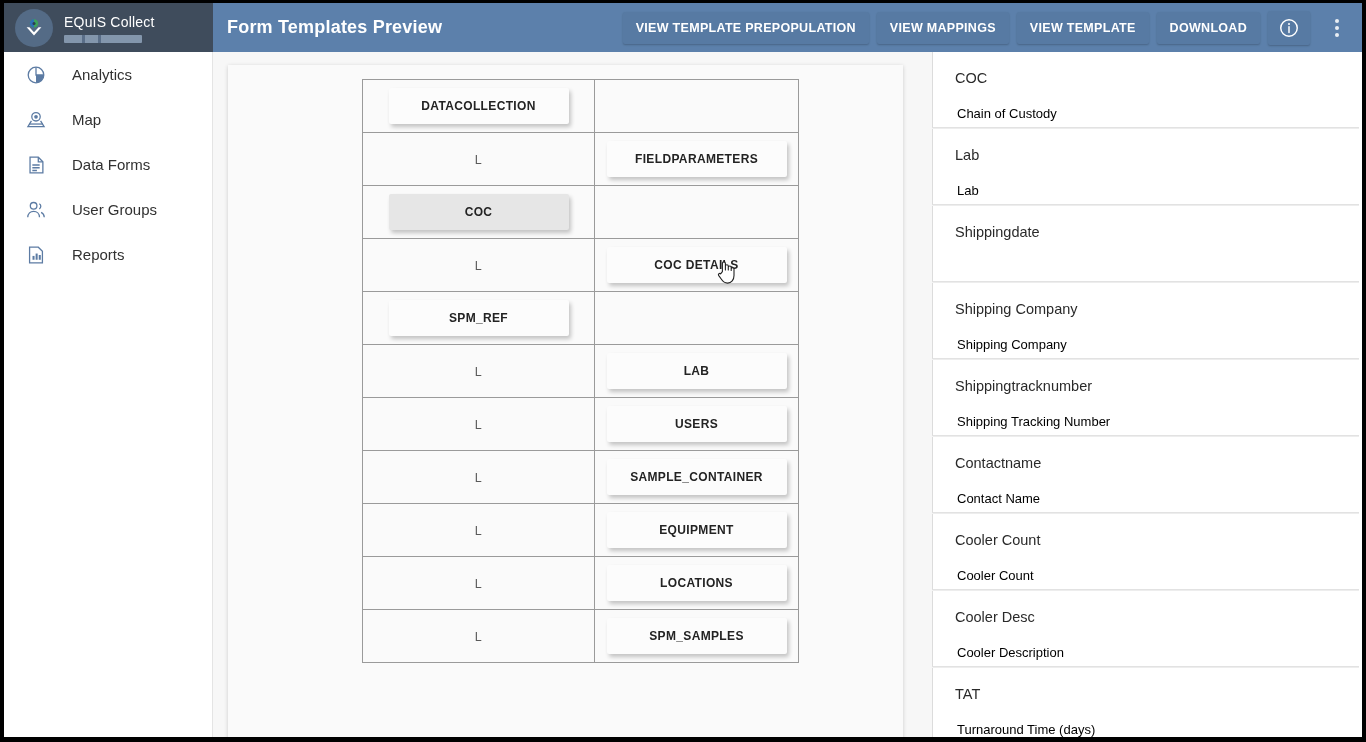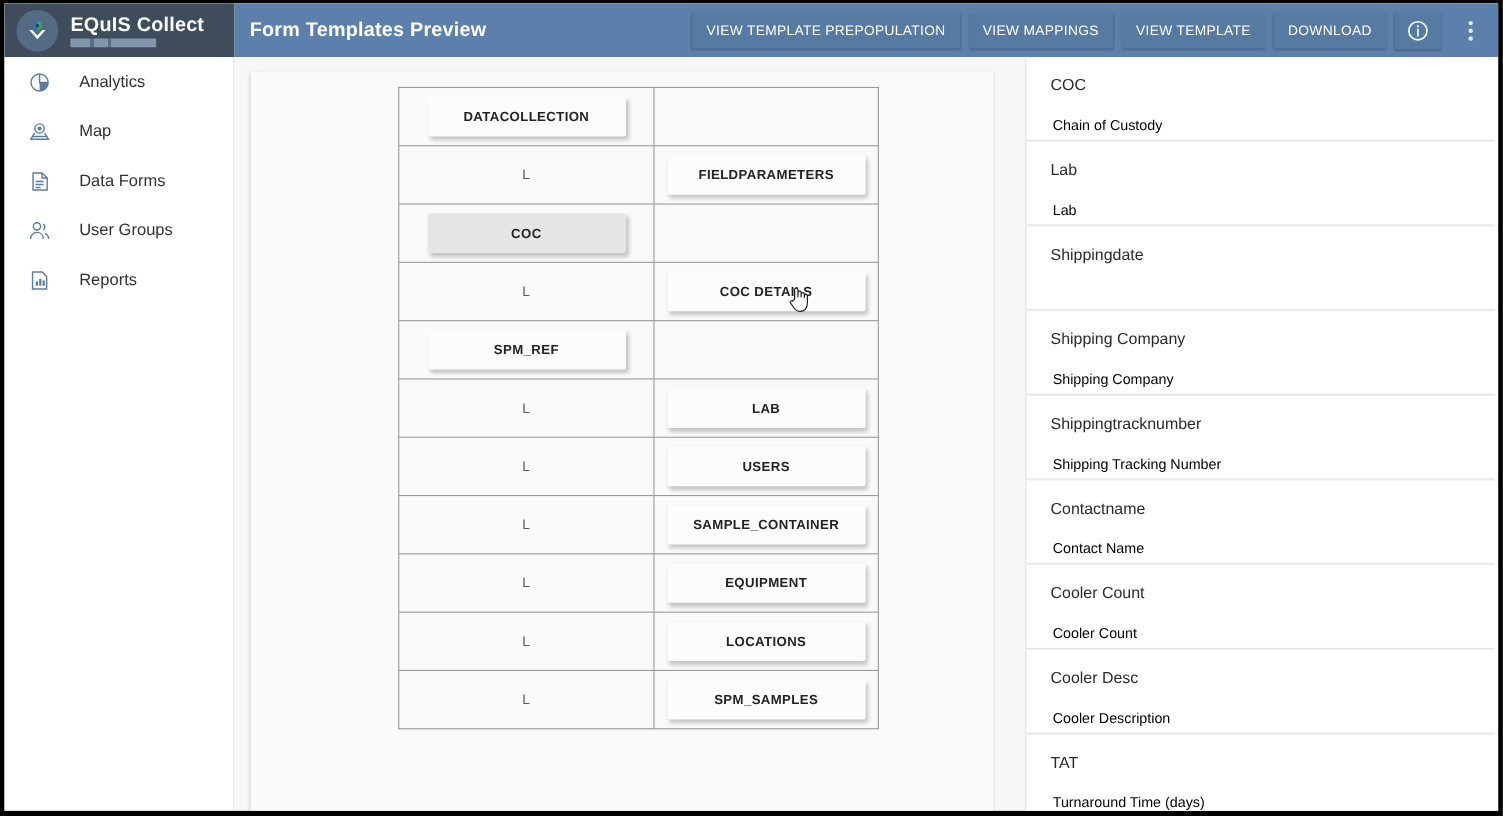--- a/index.html
+++ b/index.html
@@ -32,21 +32,21 @@
   }
   .logo-badge {
     width: 38px; height: 38px; border-radius: 50%;
     background: #546b86;
     display: flex; align-items: center; justify-content: center;
     flex: 0 0 auto;
   }
   .logo-badge svg { display: block; }
   .brand-text { margin-left: 11px; position: relative; }
   .brand-title {
-    color: #ffffff; font-size: 18px; font-weight: bold;
+    color: #ffffff; font-size: 14px; font-weight: normal;
     letter-spacing: .2px; line-height: 20px;
     white-space: nowrap;
   }
   .brand-sub {
     margin-top: 3px;
     width: 78px; height: 8px;
     background: linear-gradient(90deg,#8fa3ba 0 18px,#5f7490 18px 21px,#8fa3ba 21px 34px,#5f7490 34px 37px,#8fa3ba 37px 78px);
     opacity: .85;
     filter: blur(.6px);
     border-radius: 1px;
@@ -62,21 +62,21 @@
     color: #ffffff; font-size: 18px; font-weight: bold;
     white-space: nowrap; letter-spacing: .2px;
   }
   .topbtns {
     margin-left: auto;
     display: flex; align-items: center; gap: 8px;
   }
   .tbtn {
     background: #577aa3;
     color: #ffffff;
-    font-size: 12.5px; font-weight: normal;
+    font-size: 12.5px; font-weight: bold;
     letter-spacing: .3px;
     padding: 9px 13px;
     border: none; border-radius: 2px;
     white-space: nowrap;
     cursor: pointer;
     box-shadow: 0 1px 2px rgba(0,0,0,.22);
     font-family: "Liberation Sans", sans-serif;
   }
   .tbtn-icon {
     background: #577aa3;

